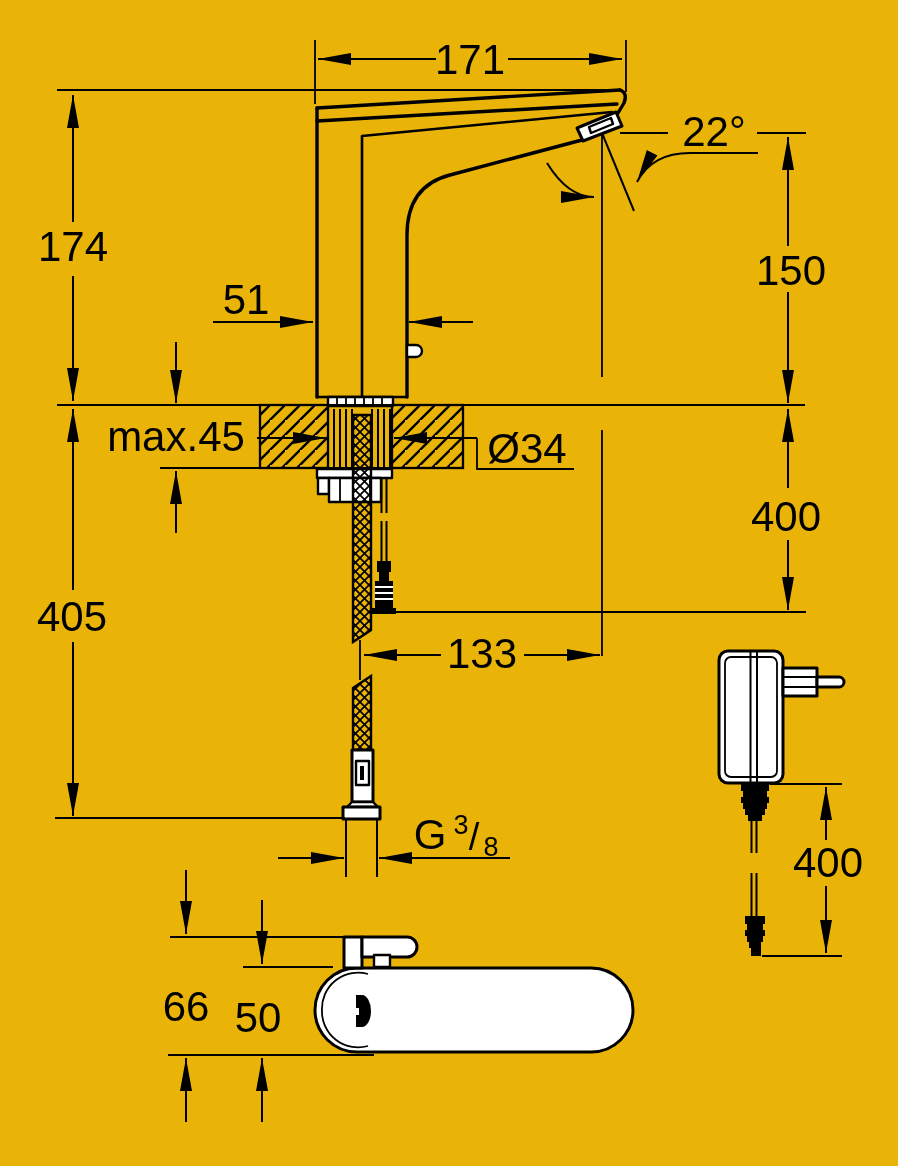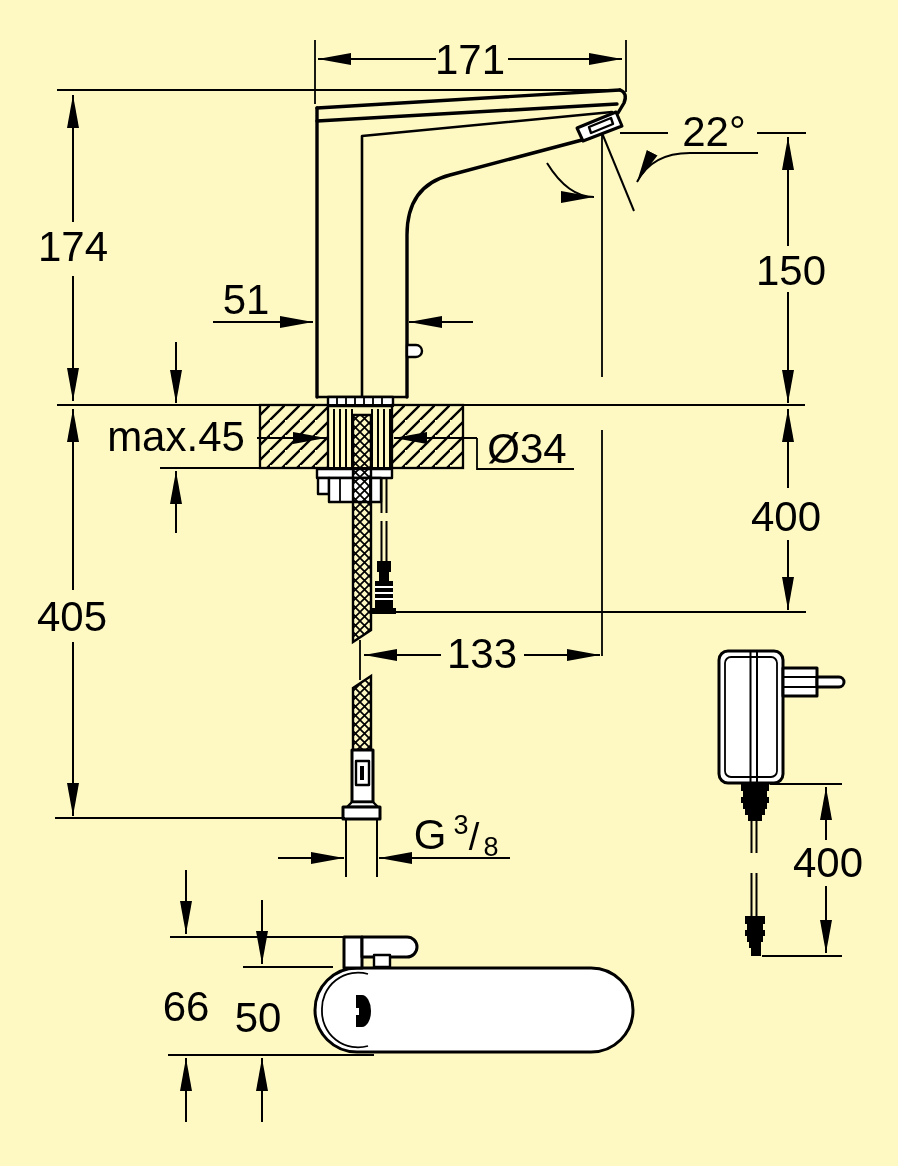--- a/index.html
+++ b/index.html
@@ -1,16 +1,16 @@
 <!DOCTYPE html>
 <html><head>
 <meta charset="utf-8">
 <style>
   html,body{margin:0;padding:0;background:#fff;}
-  .stage{position:relative;width:898px;height:1166px;background:#fef9c3;overflow:hidden;}
+  .stage{position:relative;width:898px;height:1166px;background:#eab308;overflow:hidden;}
   svg{display:block;}
   .ol{fill:none;stroke:#000;stroke-width:3.4;stroke-linejoin:round;stroke-linecap:round;}
   .ol2{fill:none;stroke:#000;stroke-width:2.6;stroke-linejoin:round;stroke-linecap:round;}
   .olw{fill:#fff;stroke:#000;stroke-width:3.0;stroke-linejoin:round;}
   .olw2{fill:#fff;stroke:#000;stroke-width:2.4;stroke-linejoin:round;}
   .dim{fill:none;stroke:#000;stroke-width:2.0;}
   .thin{fill:none;stroke:#000;stroke-width:1.8;}
   .blk{fill:#000;stroke:none;}
   .wln{fill:none;stroke:#fff;stroke-width:2.2;}
   text{font-family:"Liberation Sans","DejaVu Sans",sans-serif;fill:#000;}

